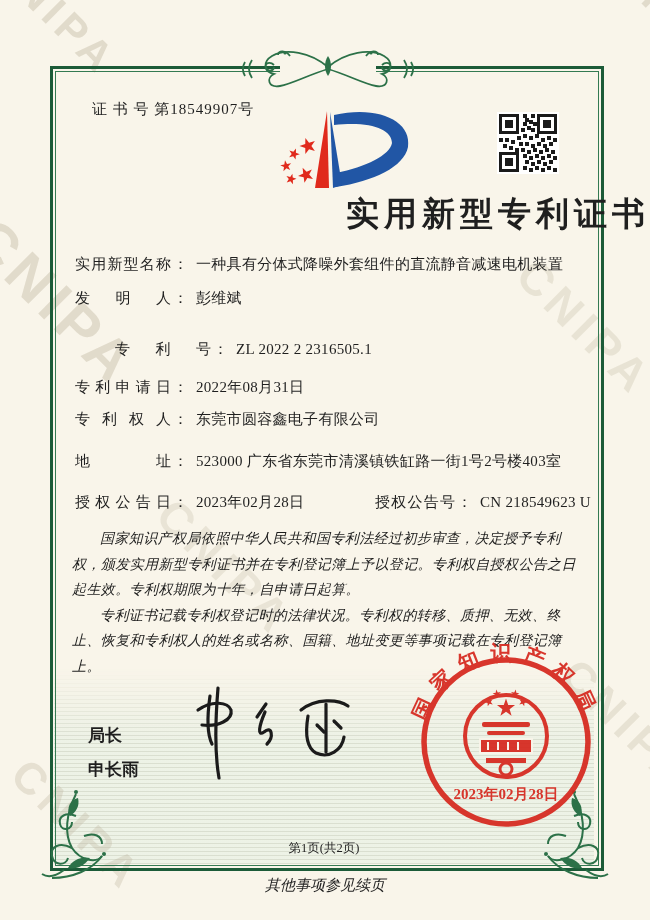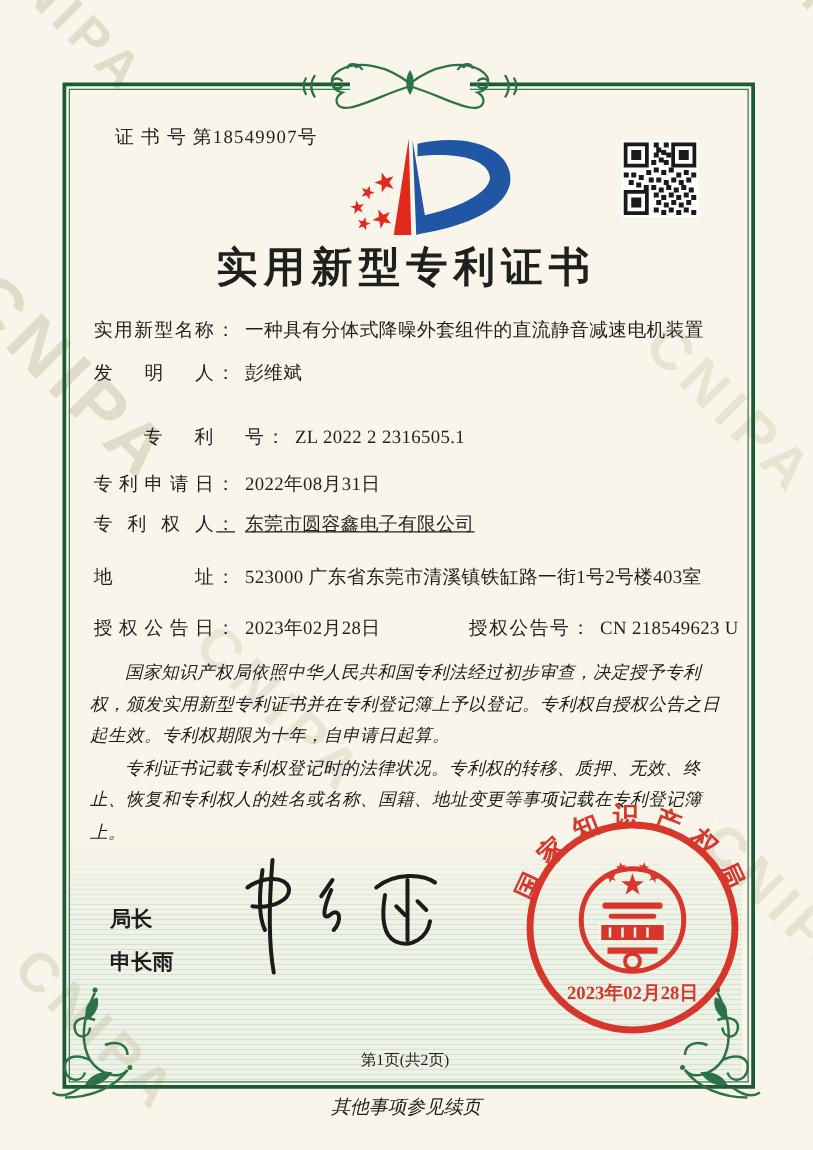--- a/index.html
+++ b/index.html
@@ -15,21 +15,21 @@
       background:repeating-linear-gradient(0deg,
         rgba(56,112,76,0.16) 0px, rgba(56,112,76,0.16) 1px,
         rgba(228,239,226,0.55) 1px, rgba(228,239,226,0.55) 4px);
       -webkit-mask-image:linear-gradient(to bottom,transparent 0,#000 70px);
       mask-image:linear-gradient(to bottom,transparent 0,#000 70px);}
   
   .frame{left:50px;top:66px;width:548px;height:799px;border:3px solid #1c5b38;z-index:2;}
   .frame-inner{position:absolute;inset:2px;border:1px solid #347a52;}
   
   .certno{left:74px;top:100px;font-size:15px;letter-spacing:1px;z-index:4;margin-left:18px;}
-  .title{left:0;top:192px;width:650px;text-align:center;font-size:33px;font-weight:bold;
+  .title{left:0;top:192px;width:650px;text-align:right;font-size:33px;font-weight:bold;
          letter-spacing:5px;z-index:4;}
   
   .row{left:75px;font-size:15px;z-index:4;white-space:nowrap;}
   .lbl{display:inline-block;width:96px;text-align:justify;text-align-last:justify;vertical-align:bottom;}
   .colon{margin:0 8px 0 2px;}
   .val{letter-spacing:0.3px;}
   .grant2{margin-left:67px;}
   .grant2 .lbl{width:80px;}
   
   .paras{left:72px;top:526px;width:508px;z-index:4;font-size:14px;line-height:25.5px;
@@ -165,21 +165,21 @@
 </div>
 <div class="abs row" style="top:289px;">
   <span class="lbl">发明人</span><span class="colon">：</span><span class="val">彭维斌</span>
 </div>
 <div class="abs row" style="top:340px;margin-left:40px;">
   <span class="lbl">专利号</span><span class="colon">：</span><span class="val">ZL 2022 2 2316505.1</span>
 </div>
 <div class="abs row" style="top:378px;">
   <span class="lbl">专利申请日</span><span class="colon">：</span><span class="val">2022年08月31日</span>
 </div>
-<div class="abs row" style="top:410px;text-decoration:underline;">
+<div class="abs row" style="top:410px;">
   <span class="lbl">专利权人</span><span class="colon">：</span><span class="val">东莞市圆容鑫电子有限公司</span>
 </div>
 <div class="abs row" style="top:452px;">
   <span class="lbl">地址</span><span class="colon">：</span><span class="val">523000 广东省东莞市清溪镇铁缸路一街1号2号楼403室</span>
 </div>
 <div class="abs row" style="top:493px;">
   <span>
     <span class="lbl">授权公告日</span><span class="colon">：</span><span class="val">2023年02月28日</span>
   </span>
   <span class="grant2">

